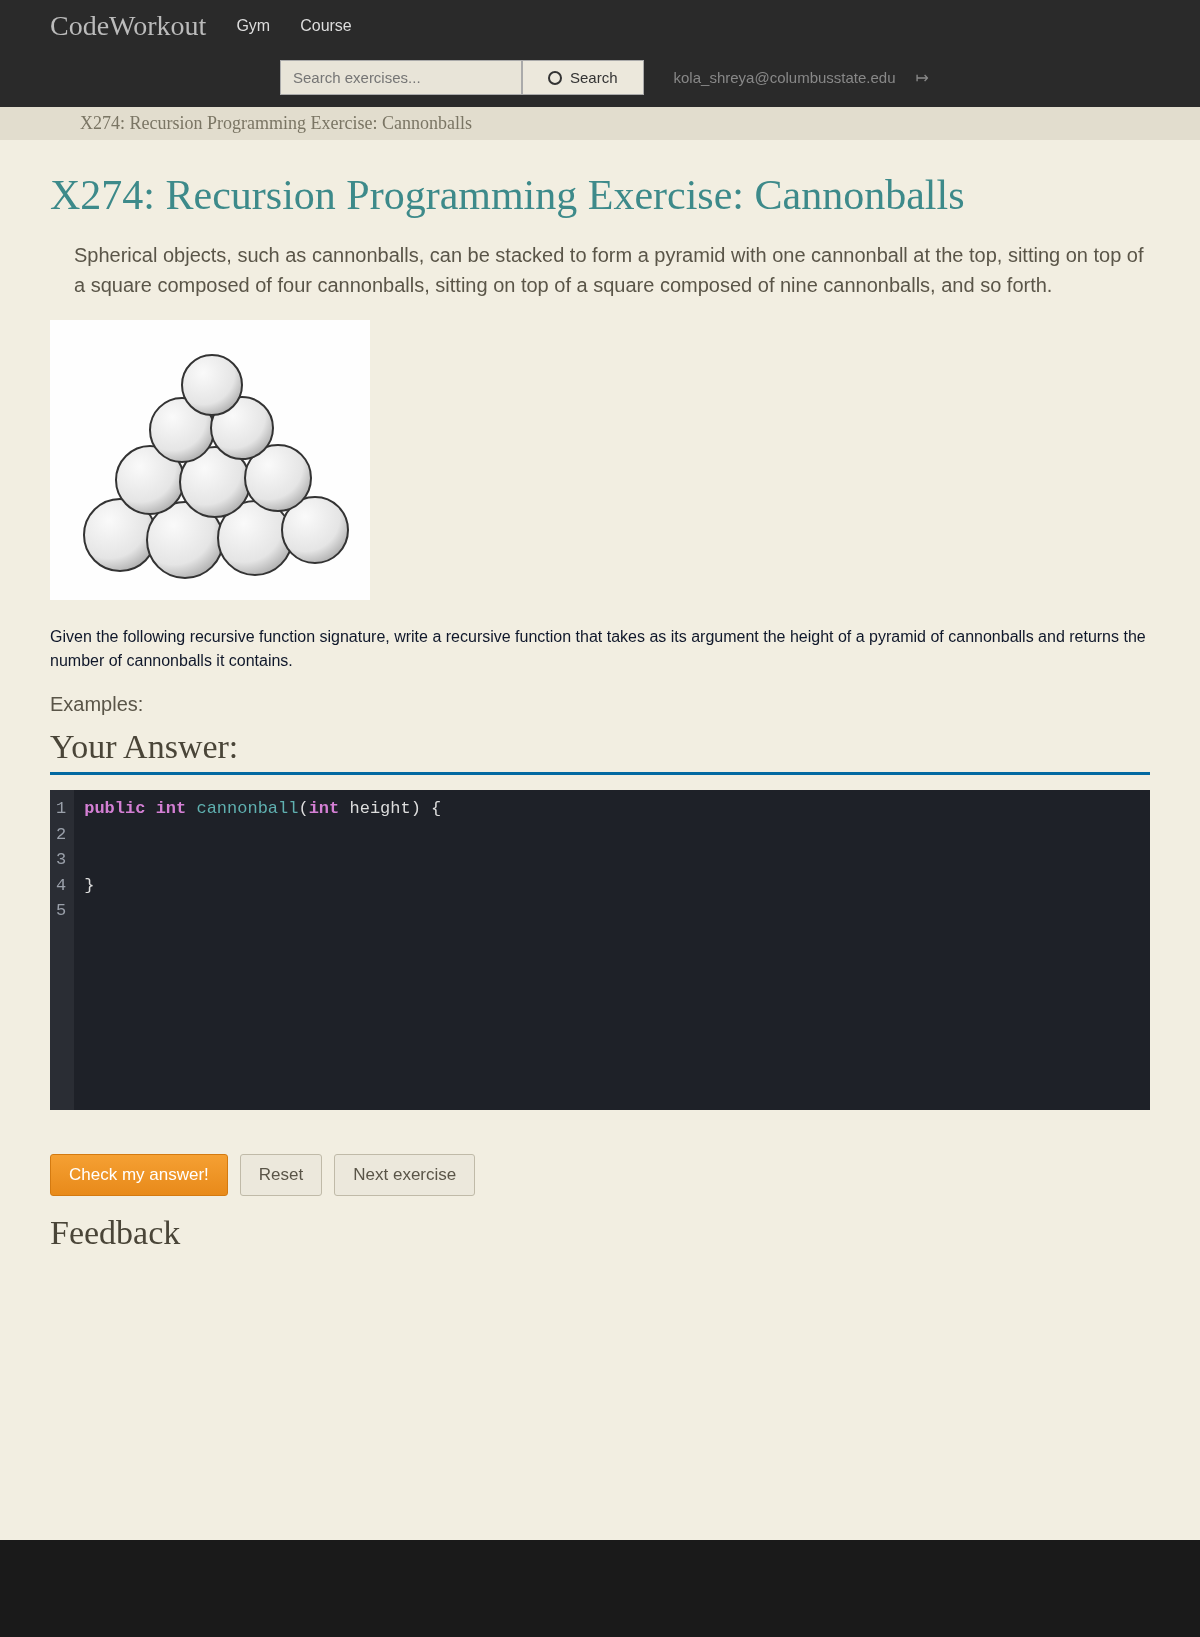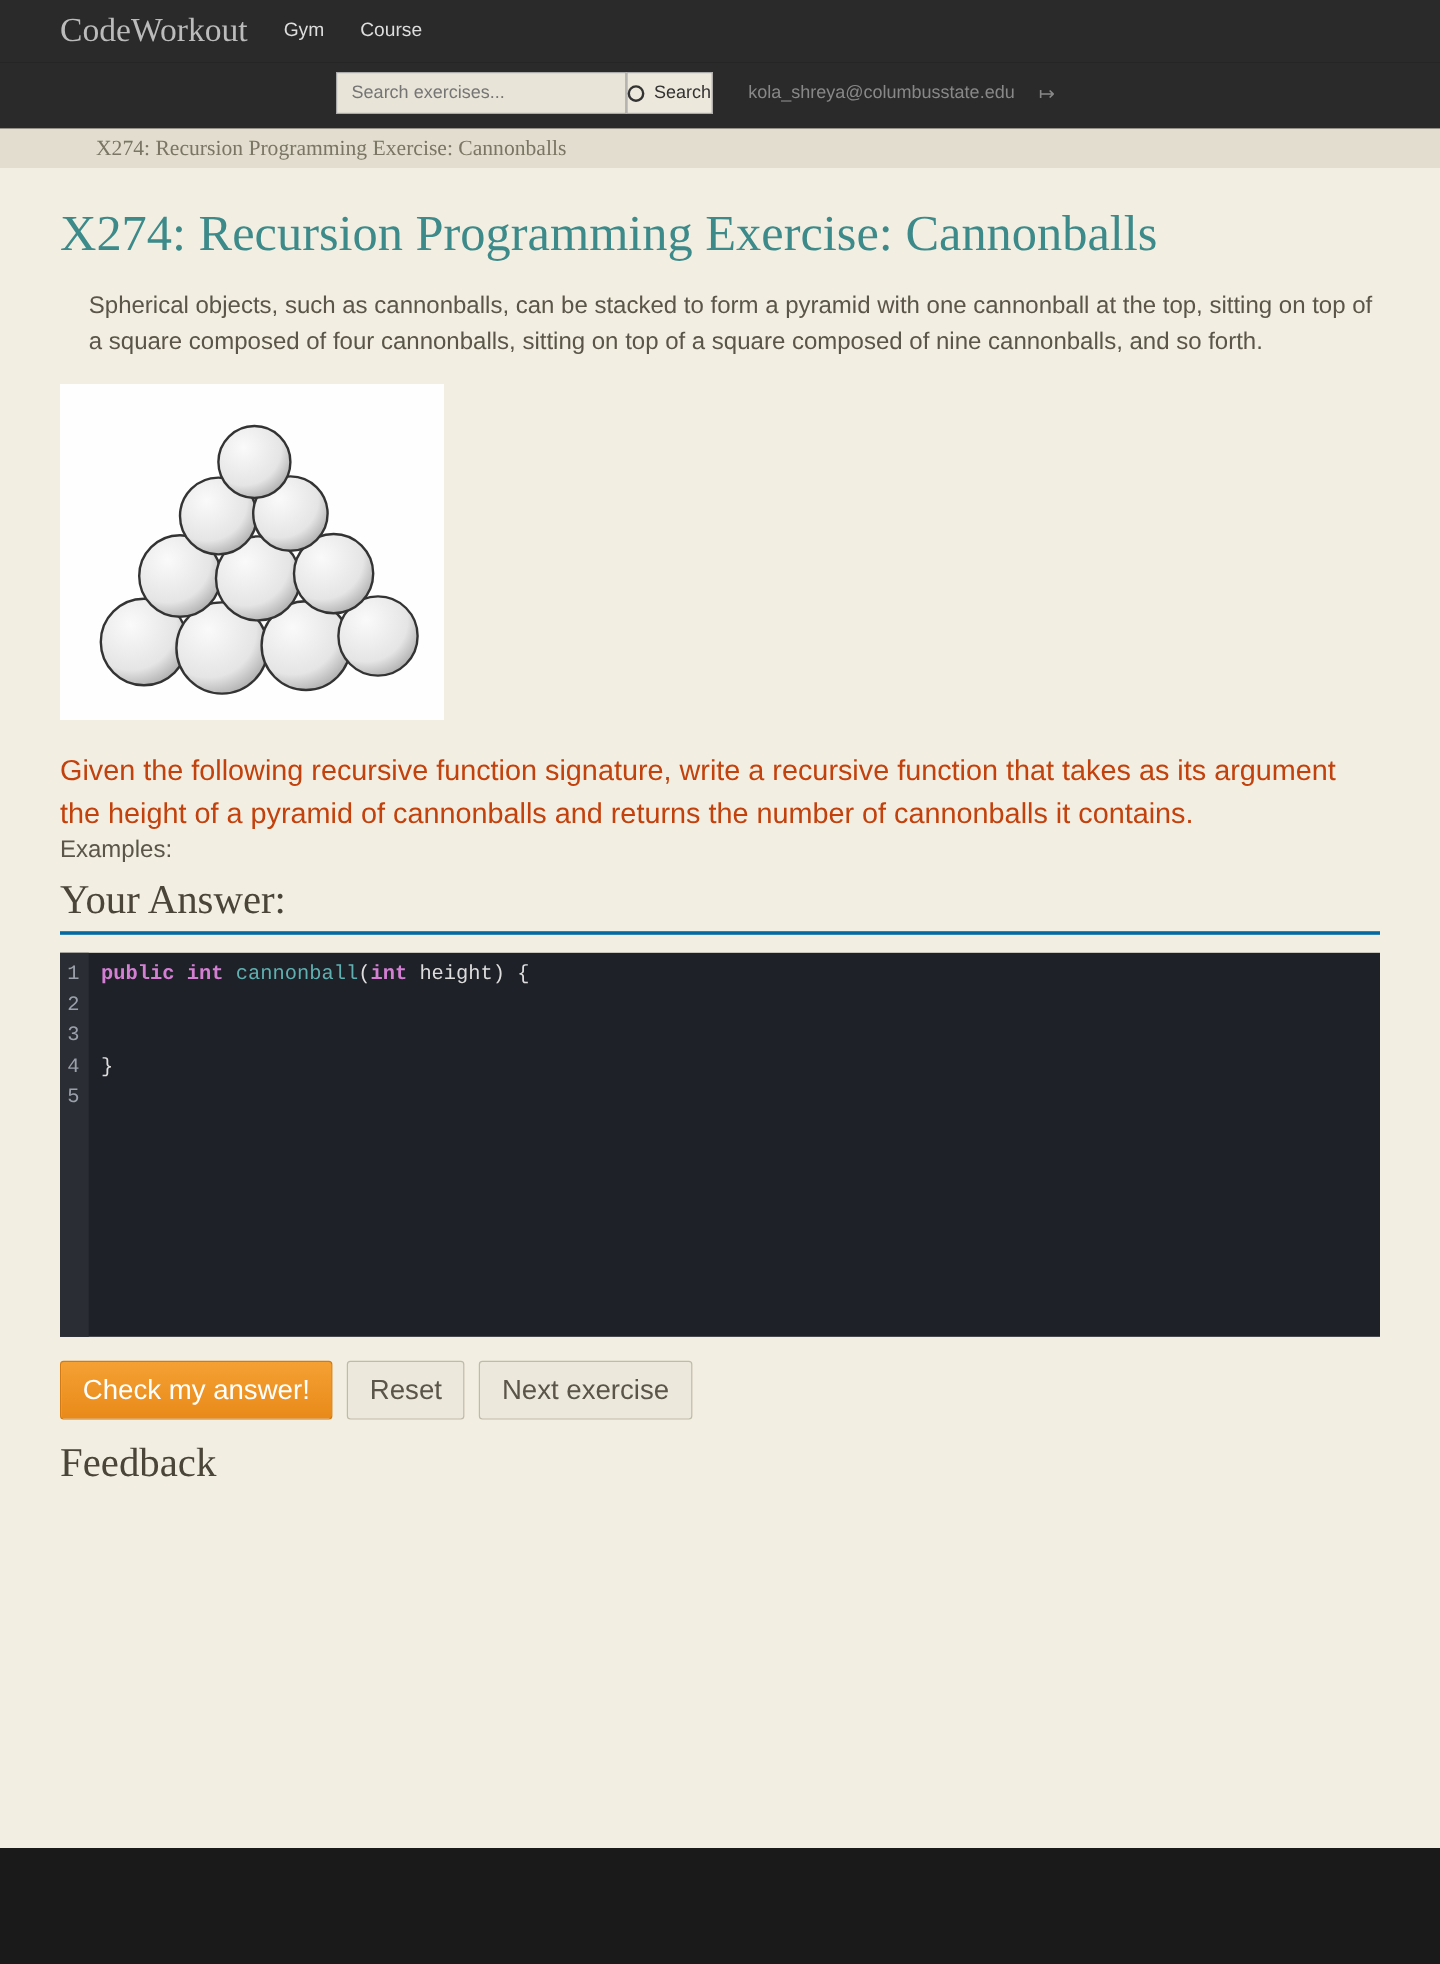--- a/index.html
+++ b/index.html
@@ -39,21 +39,21 @@
       background: #e8e4d8;
       border: 1px solid #aaa;
       padding: 8px 12px;
       font-size: 15px;
       width: 242px;
       color: #888;
     }
     .search-btn {
       background: #ece8dc;
       border: 1px solid #aaa;
-      padding: 8px 0;
+      padding: 8px 25px;
       font-size: 15px;
       cursor: pointer;
       display: inline-flex;
       align-items: center;
       gap: 4px;
       color: #333;
     }
     .search-btn::before {
       content: "";
       width: 10px; height: 10px;
@@ -105,23 +105,24 @@
       width: 320px;
       height: 280px;
       margin: 10px 0 25px 0;
       position: relative;
       display: flex;
       align-items: center;
       justify-content: center;
     }
     .pyramid-svg { width: 280px; height: 240px; }
     .instruction {
-      color: #c2410c;
-      font-size: 24px;
+      color: #0f172a;
+      font-size: 16px;
       line-height: 1.5;
+      margin-bottom: 20px;
     }
     .examples-label {
       color: #5a5548;
       font-size: 20px;
       margin-bottom: 12px;
     }
     .example-code {
       background: #e8e3d5;
       padding: 14px 16px;
       font-family: "Courier New", monospace;
@@ -164,26 +165,27 @@
     .k-public, .k-int { color: #d47fd4; font-weight: bold; }
     .fn-name { color: #5fb0b0; }
     .paren { color: #ddd; }
     .actions {
       display: flex;
       gap: 12px;
       margin-bottom: 18px;
     }
     .btn {
       padding: 10px 18px;
-      font-size: 23px;
+      font-size: 17px;
       border: 1px solid #c0baa8;
       background: #ece8dc;
       color: #5a5548;
       cursor: pointer;
       border-radius: 3px;
+      margin-top: 24px;
     }
     .btn-primary {
       background: linear-gradient(#f5a033, #e88a1a);
       border: 1px solid #d47a10;
       color: #fff;
     }
     .feedback-heading {
       font-family: Georgia, "Times New Roman", serif;
       font-size: 34px;
       color: #4a4538;

